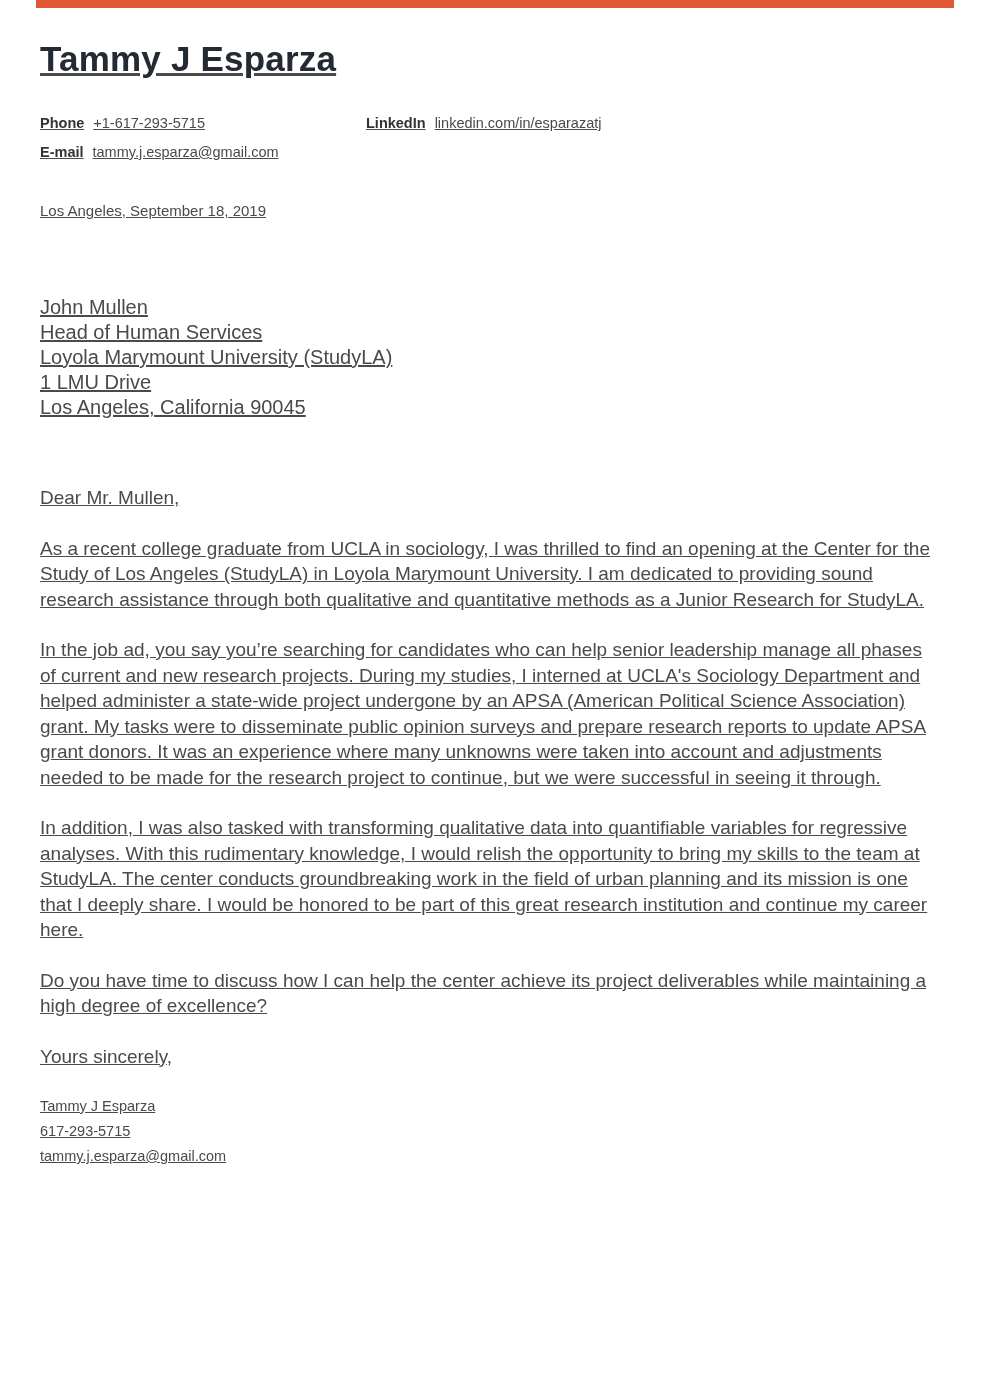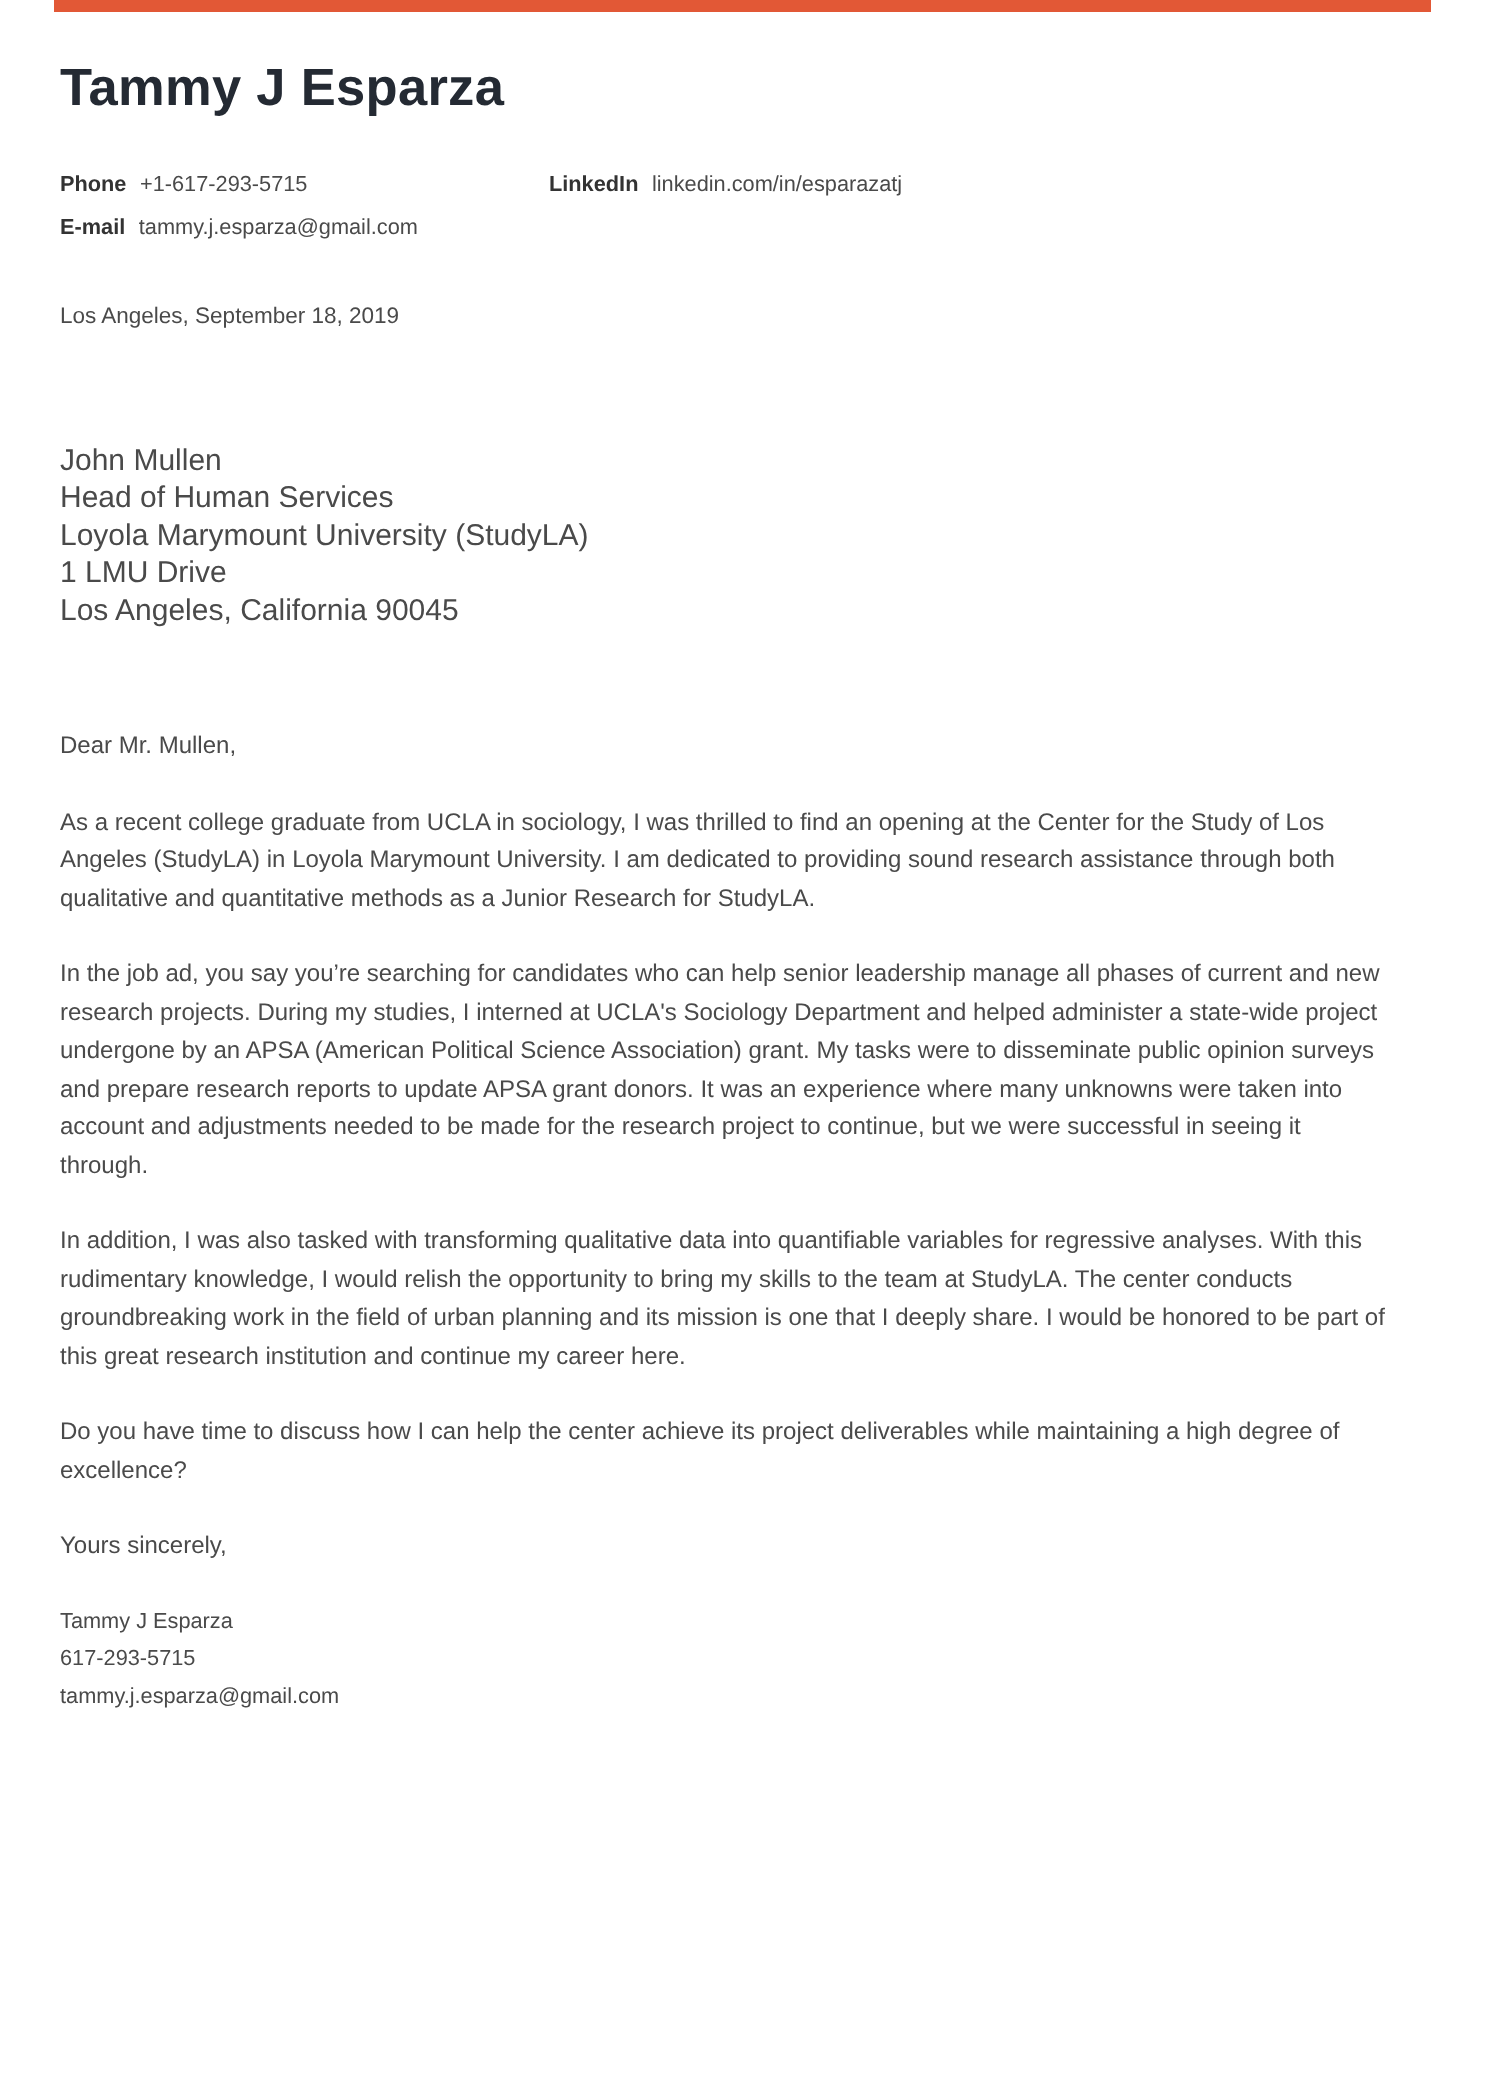--- a/index.html
+++ b/index.html
@@ -17,20 +17,21 @@
   }
   .accent-bar {
     position: absolute;
     top: 0;
     left: 36px;
     width: 918px;
     height: 8px;
   }
   .page {
     padding: 40px 60px 0 40px;
+    text-decoration: underline;
   }
   h1.name {
     margin: 0;
     font-size: 35px;
     line-height: 38px;
     font-weight: 700;
     color: #242a33;
     letter-spacing: 0.2px;
   }
   .contact {
@@ -54,21 +55,21 @@
     font-size: 15px;
     line-height: 25px;
   }
   .recipient {
     margin-top: 72px;
     font-size: 20px;
     line-height: 25px;
   }
   .letter-body {
     margin-top: 65px;
-    font-size: 16px;
+    font-size: 19px;
     line-height: 25.5px;
   }
   .letter-body p {
     margin: 25px 0 0 0;
   }
   .letter-body p.salutation {
     margin-top: 0;
   }
   .signature {
     margin-top: 25px;

